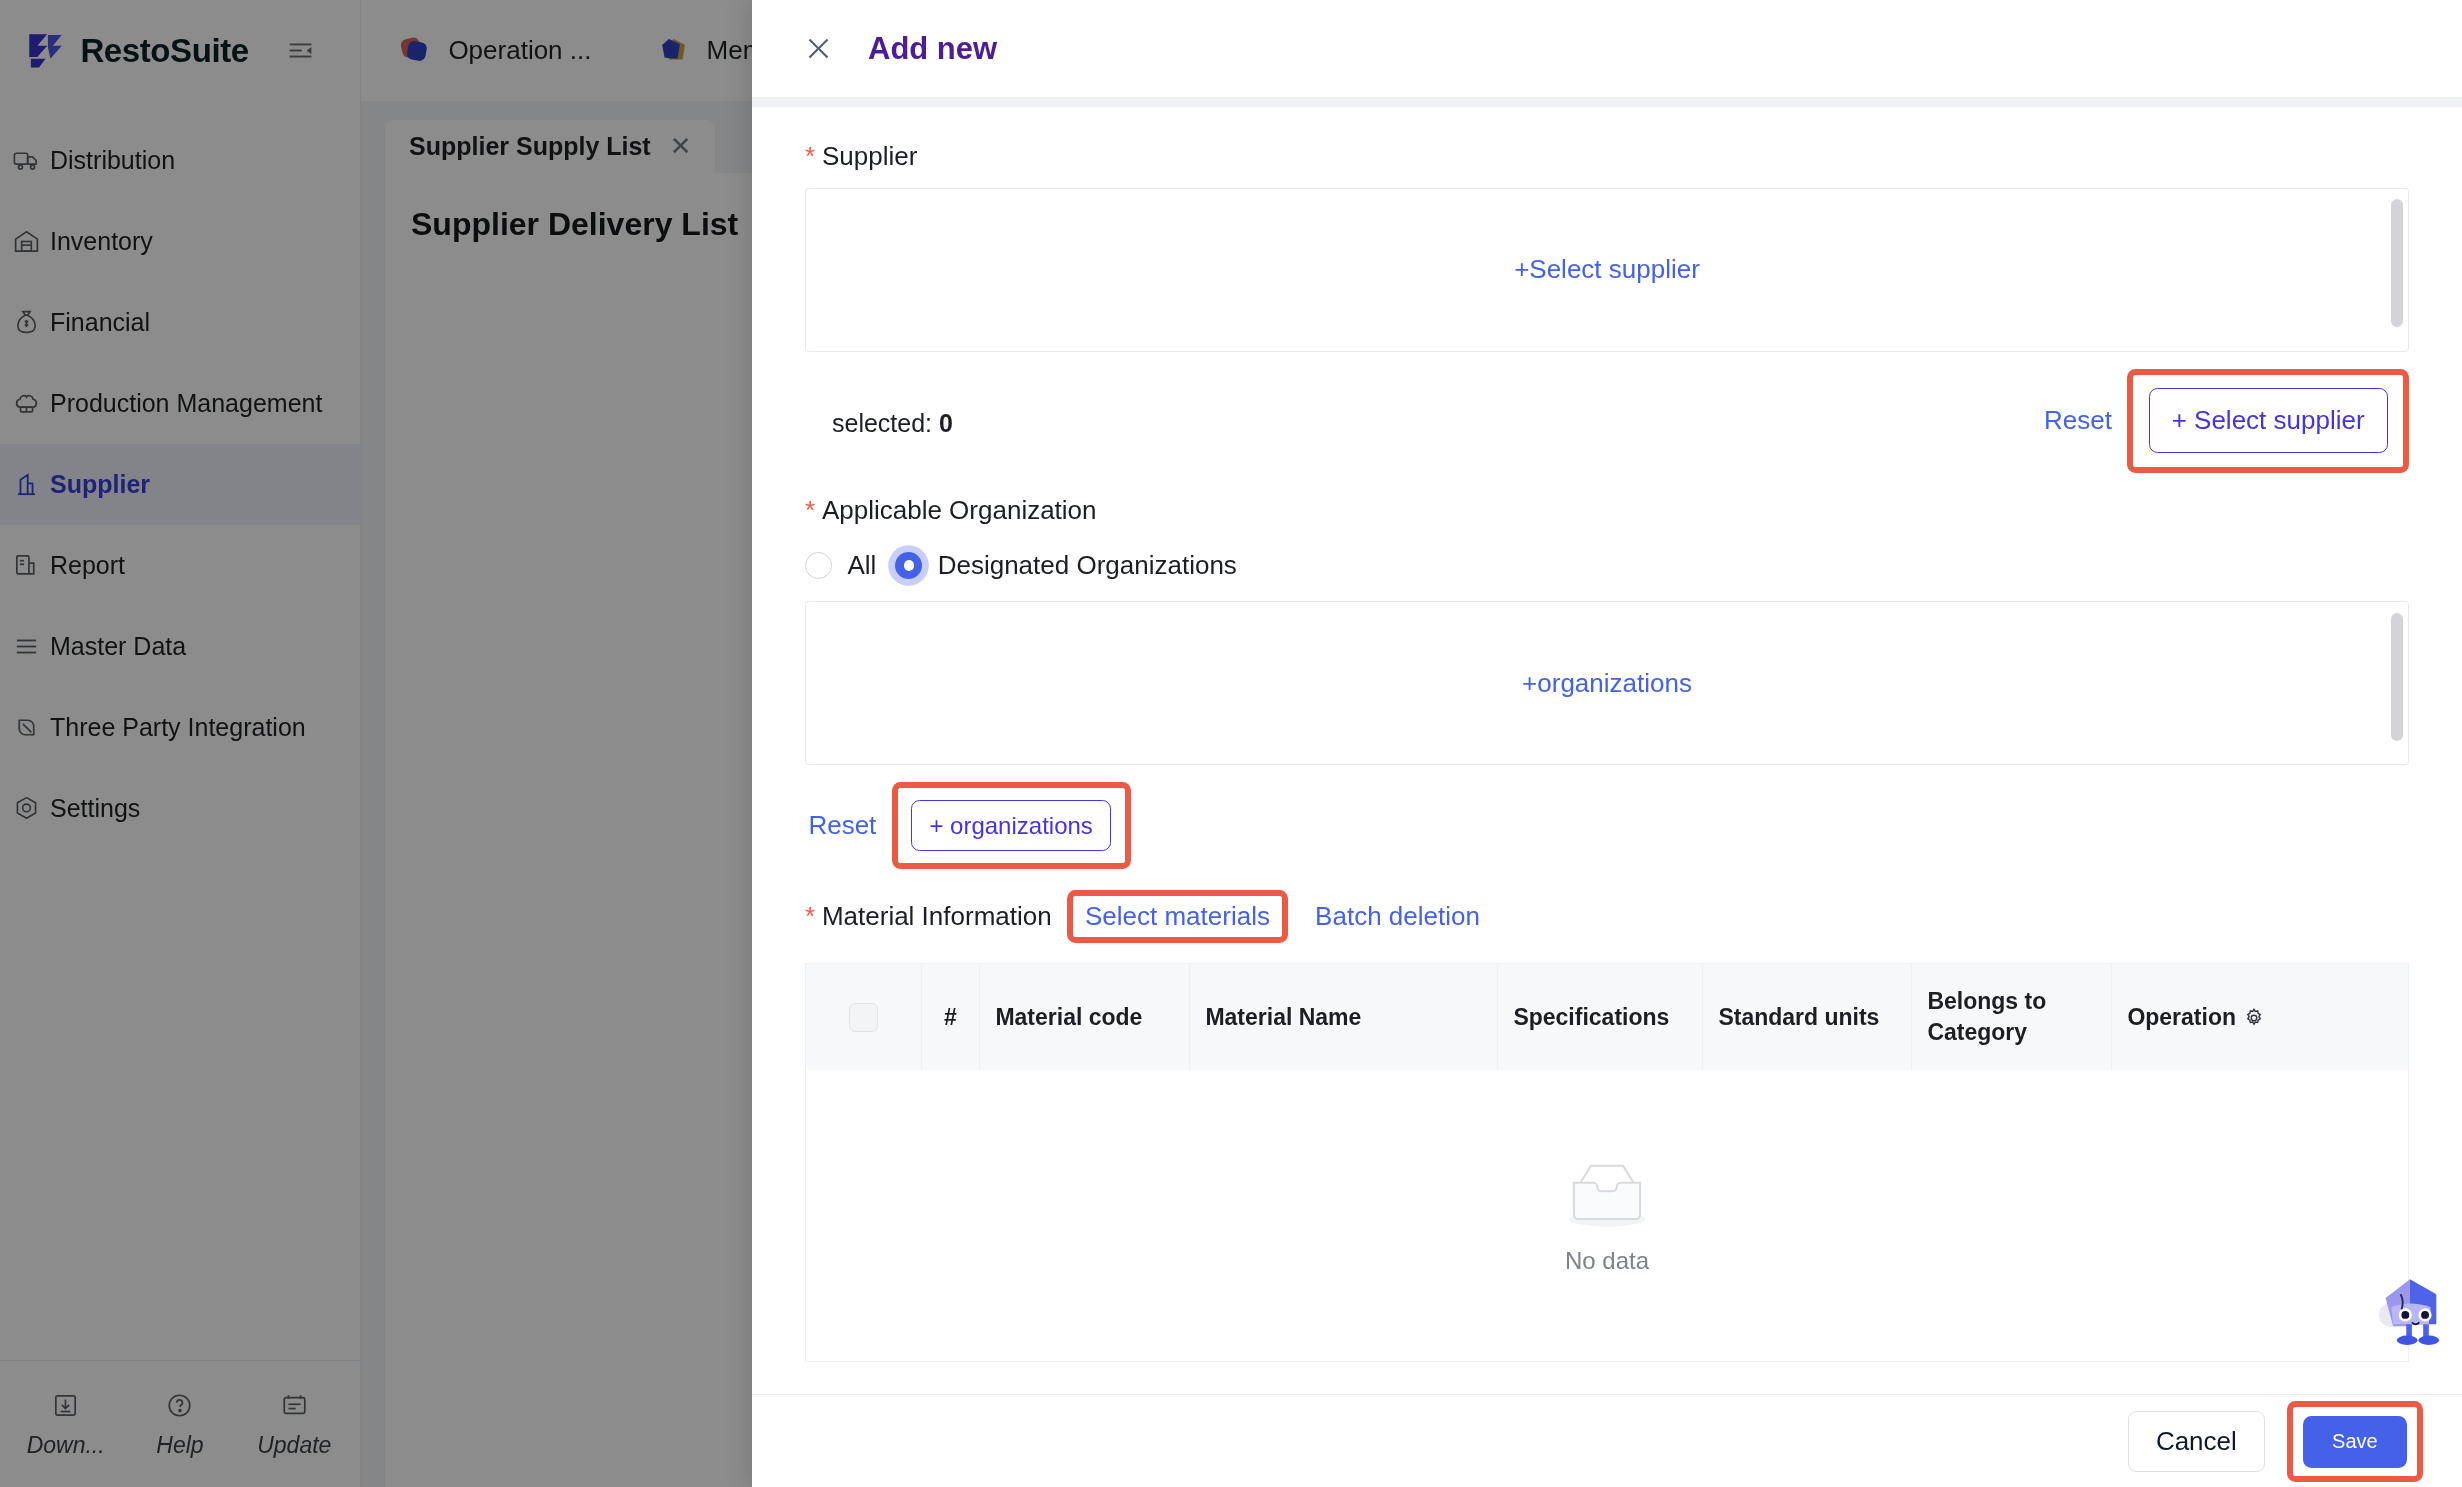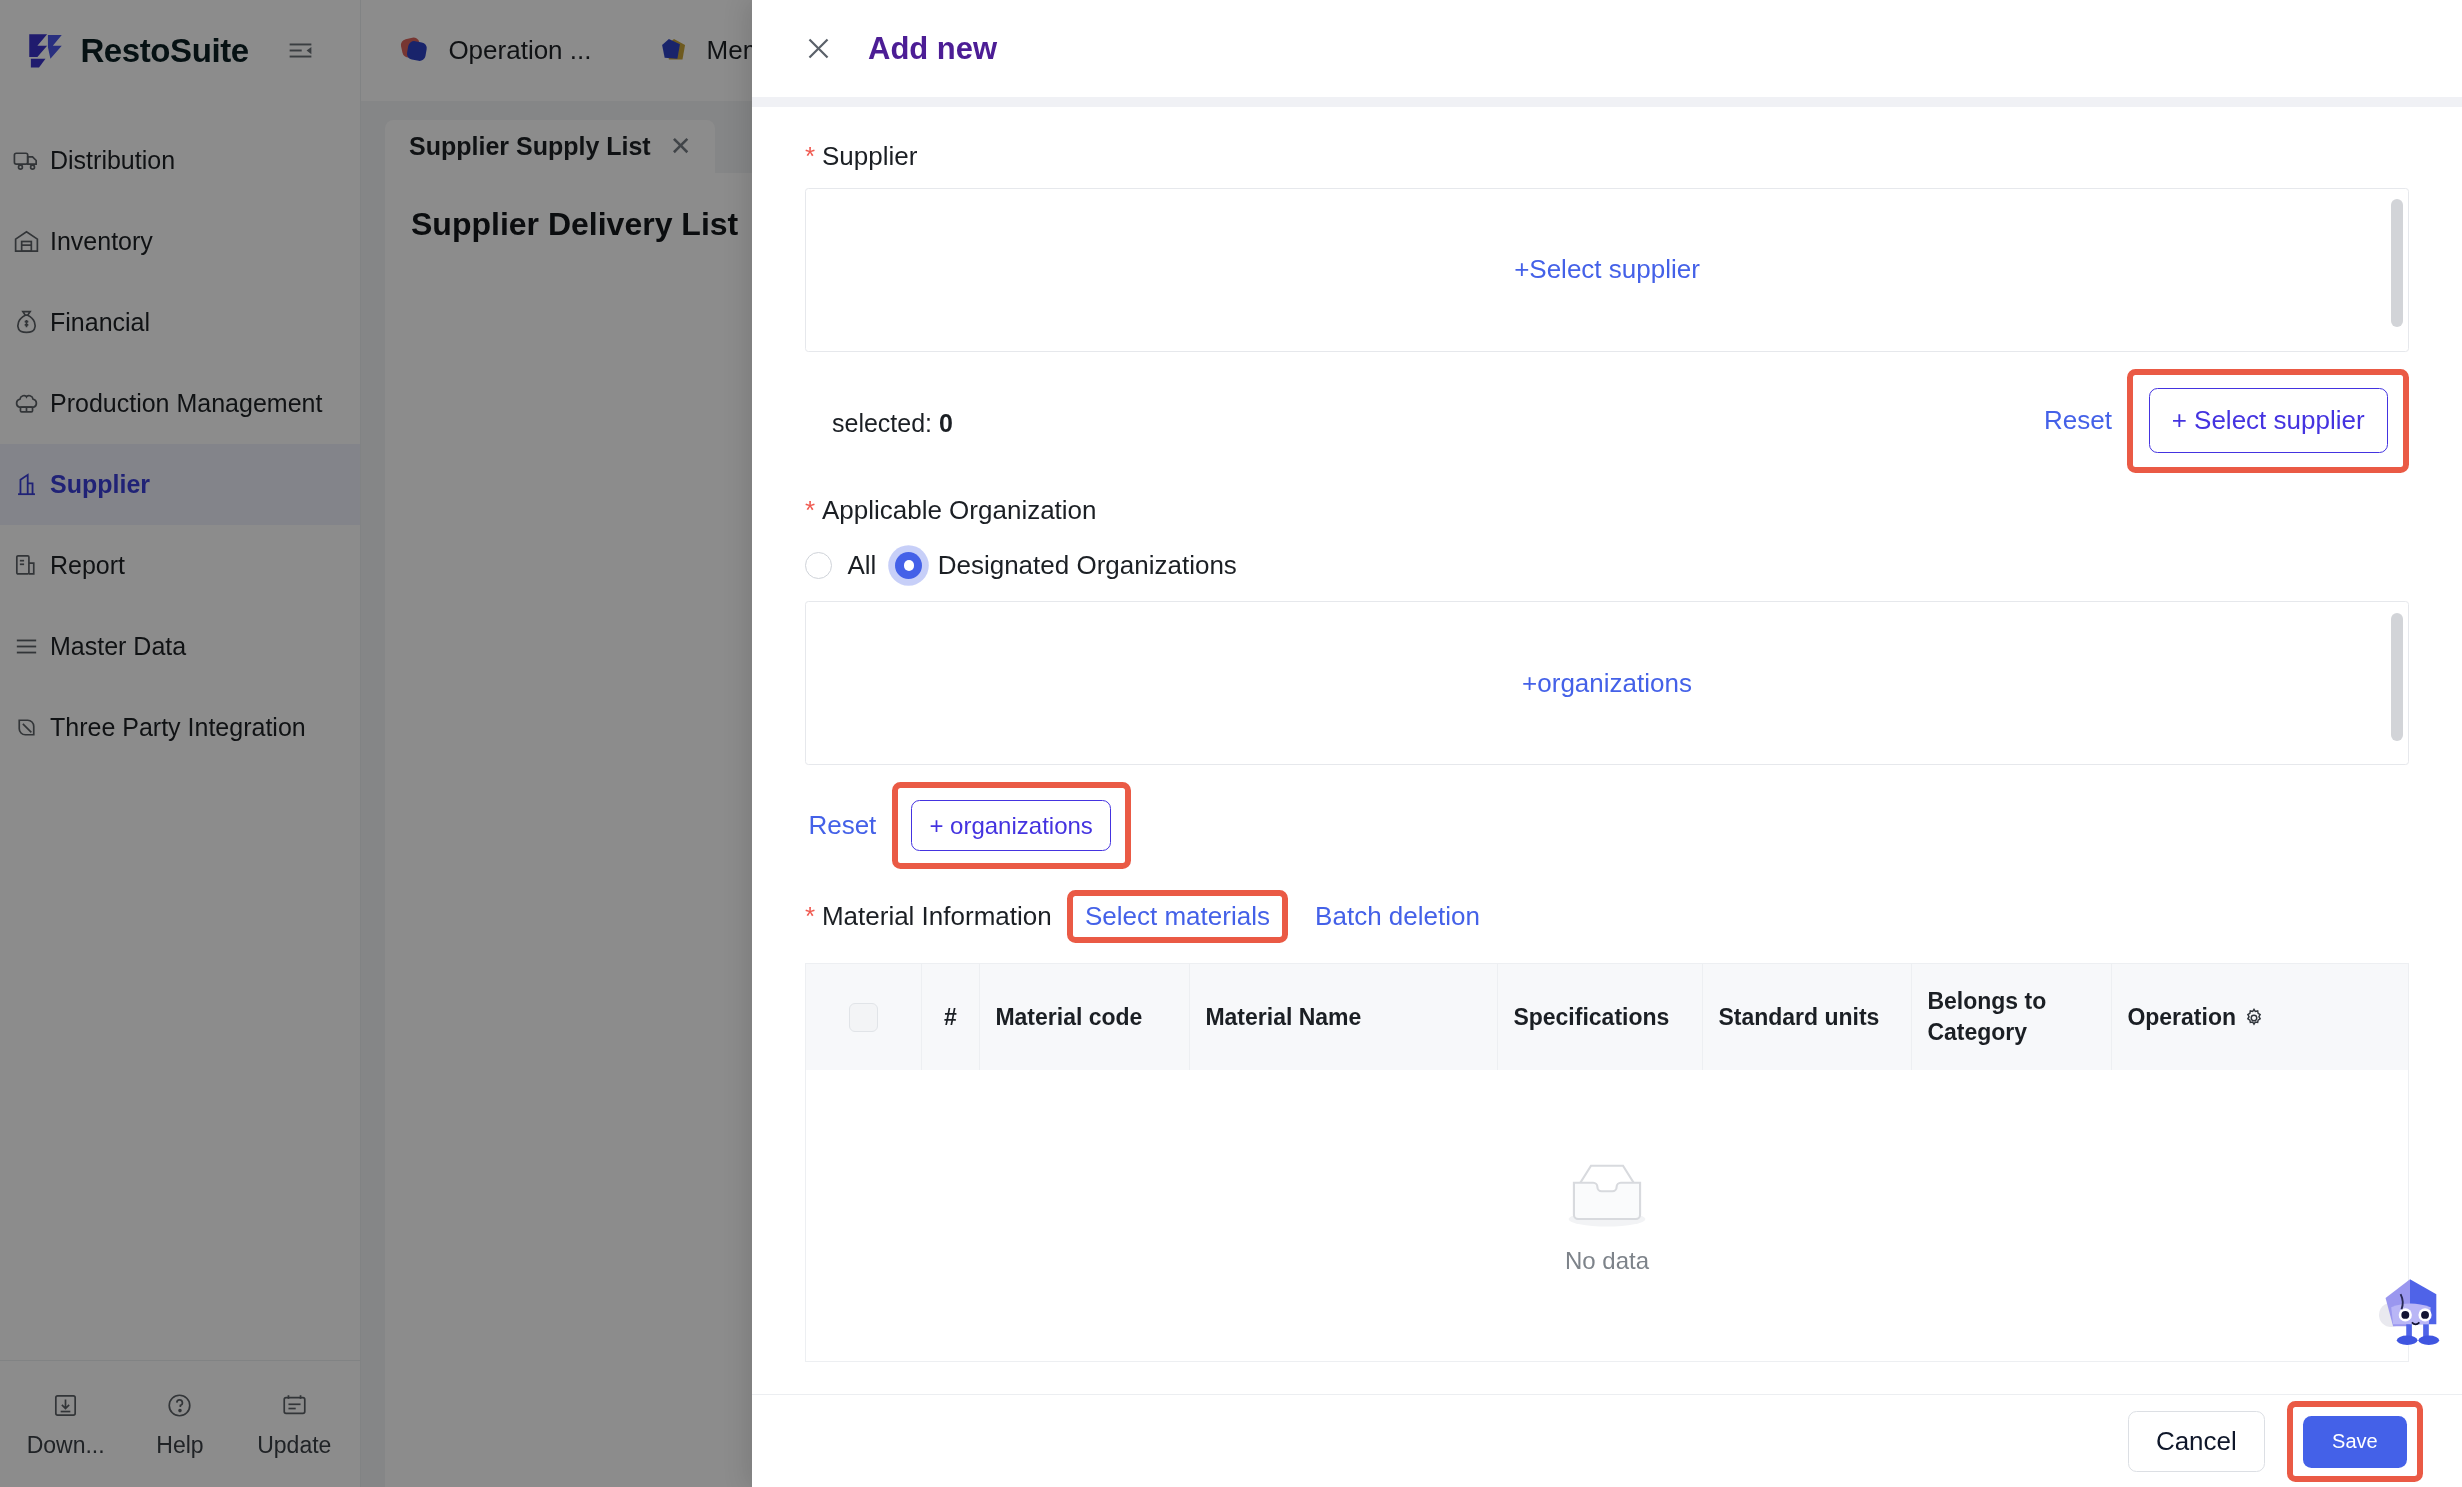--- a/index.html
+++ b/index.html
@@ -29,21 +29,21 @@
   .nav-item {
     height: 81px; display: flex; align-items: center; gap: 9px;
     padding-left: 12px; font-size: 25px; color: #1e2226; cursor: pointer;
   }
   .nav-item .nav-ico { width: 29px; height: 29px; flex: 0 0 29px; color: #5c6166; display:block; }
   .nav-item.active { background: #eef0fb; color: #3b3fd8; font-weight: bold; }
   .nav-item.active .nav-ico { color: #3b3fd8; }
 
   .nav-footer {
     border-top: 0.9px solid #eceef1; height: 128px;
-    display: flex; align-items: center; justify-content: space-around; padding: 0 8.5px;
+    display: flex; align-items: center; justify-content: space-around; padding: 0 8.5px; font-style: italic;
   }
   .foot-item { display: flex; flex-direction: column; align-items: center; gap: 12px; width: 111px; }
   .foot-item .f-ico { width: 29px; height: 29px; color: #5c6166; }
   .foot-item .f-lab { font-size: 23px; color: #3b4046; white-space: nowrap; }
 
   
   .content { flex: 1 1 auto; display: flex; flex-direction: column; min-width: 0; background: #f3f4f6; }
   .topbar { height: 101px; background: #ffffff; display: flex; align-items: center; gap: 13.7px; padding-left: 12px; }
   .top-tab { display: flex; align-items: center; gap: 15.4px; padding: 0 26px; height: 101px; font-size: 26px; color: #1e2226; }
   .top-tab .tlogo { width: 34px; height: 34px; flex: 0 0 34px; }
@@ -257,20 +257,29 @@
         <div class="nav-item">
           <span class="nav-ico">
             <svg viewBox="0 0 24 24" width="29" height="29" fill="none" stroke="currentColor" stroke-width="1.4">
               <path d="M6 6 h7 a5 5 0 0 1 5 5 v7 h-7 a5 5 0 0 1 -5 -5 z"></path>
               <path d="M9 9 l7 7"></path>
             </svg>
           </span>
           <span>Three Party Integration</span>
         </div>
 
+        <div class="nav-item">
+          <span class="nav-ico">
+            <svg viewBox="0 0 24 24" width="29" height="29" fill="none" stroke="currentColor" stroke-width="1.4">
+              <path d="M12 3 L19.5 7.2 V15.8 L12 20 L4.5 15.8 V7.2 Z"></path>
+                <circle cx="12" cy="11.5" r="3.2"></circle>
+            </svg>
+          </span>
+          <span>Settings</span>
+        </div>
 
       </div>
 
       <div class="nav-footer">
         <div class="foot-item">
           <span class="f-ico">
             <svg viewBox="0 0 24 24" width="29" height="29" fill="none" stroke="currentColor" stroke-width="1.4">
               <rect x="4" y="4" width="16" height="16" rx="1.5"></rect>
                 <path d="M12 7 v7 M9 11.5 l3 3 l3 -3"></path>
                 <line x1="8" y1="17" x2="16" y2="17"></line>

